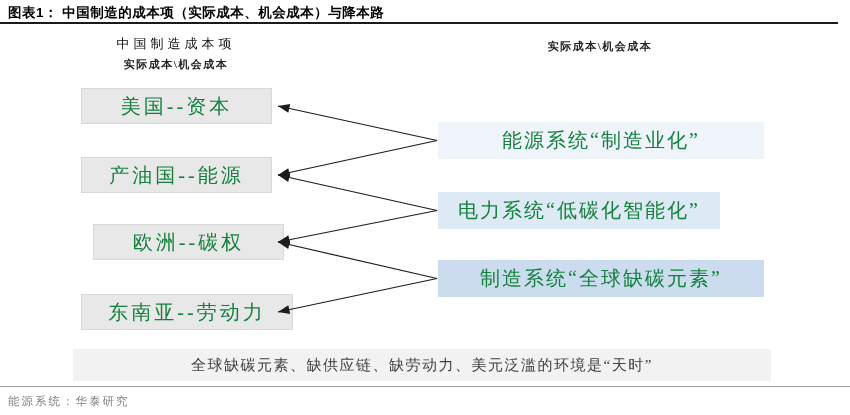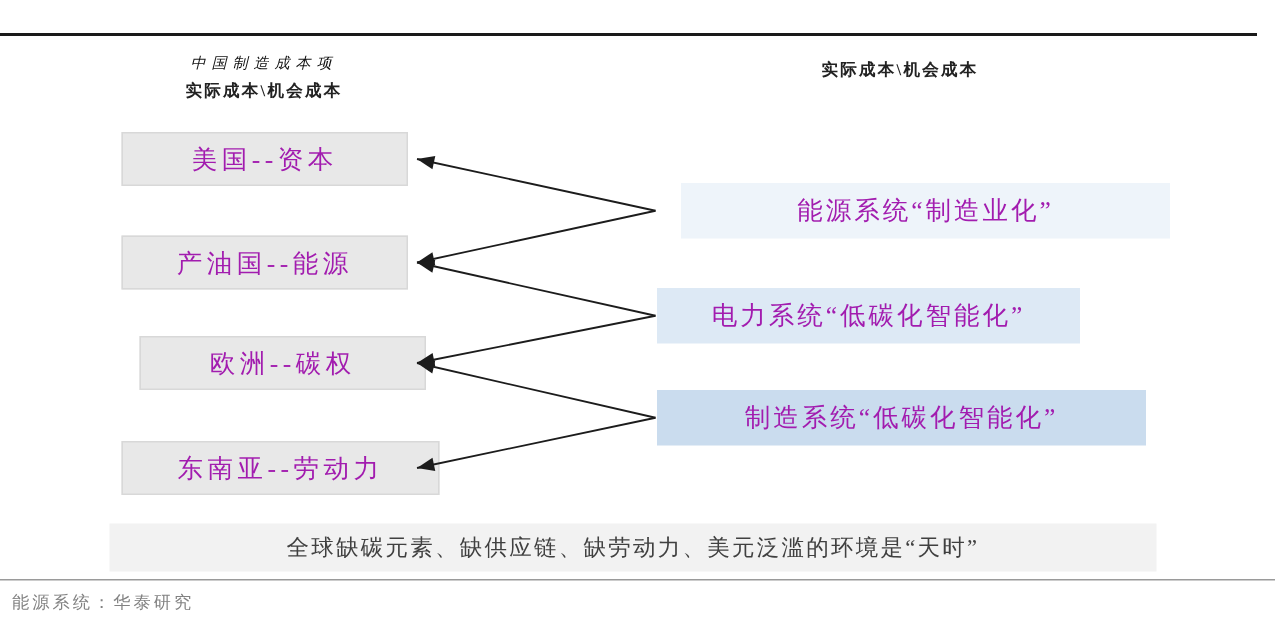--- a/index.html
+++ b/index.html
@@ -18,31 +18,31 @@
     letter-spacing:0.5px;white-space:nowrap;
   }
   .title-rule{
     position:absolute;left:0;top:22px;width:838px;height:2px;
     background:#1a1a1a;
   }
   .col-header{
     position:absolute;top:35px;text-align:center;
   }
   .col-header .h1{
-    font-size:10px;letter-spacing:4px;color:#111;white-space:nowrap;font-style:italic;
+    font-size:13px;letter-spacing:4px;color:#111;white-space:nowrap;
   }
   .col-header .h2{
     font-size:11px;letter-spacing:1.5px;color:#222;margin-top:4px;white-space:nowrap;font-weight:bold;
   }
   .col-header.left{left:96px;width:160px;}
   .col-header.right{left:520px;width:160px;}
   .box{
     position:absolute;
     display:flex;align-items:center;justify-content:center;
-    font-size:17px;letter-spacing:3px;color:#a21caf;
+    font-size:20px;letter-spacing:3px;color:#15803d;
     white-space:nowrap;box-sizing:border-box;
   }
   .box.gray{border:1px solid #d8d8d8;}
   .arrow-layer{
     position:absolute;left:0;top:0;width:850px;height:415px;
     pointer-events:none;
   }
   .bottom-band{
     position:absolute;left:73px;top:349px;width:698px;height:32px;
     display:flex;align-items:center;justify-content:center;
@@ -55,41 +55,42 @@
   .source-note{
     position:absolute;left:8px;top:394px;
     font-size:11.5px;letter-spacing:2px;color:#828282;white-space:nowrap;
   }
 </style>
 </head>
 <body>
 
 <div class="page">
 
+  <div class="fig-title">图表1：  中国制造的成本项（实际成本、机会成本）与降本路</div>
   <div class="title-rule" style="background: rgb(26, 26, 26);"></div>
 
   <div class="col-header left">
     <div class="h1">中国制造成本项</div>
     <div class="h2">实际成本\机会成本</div>
   </div>
 
   <div class="col-header right">
     <div class="h2">实际成本\机会成本</div>
   </div>
 
   <div id="leftBoxes">
       <div class="box gray" style="left: 81px; top: 88px; width: 191px; height: 36px; background: rgb(232, 232, 232);">美国--资本</div>
       <div class="box gray" style="left: 81px; top: 157px; width: 191px; height: 36px; background: rgb(232, 232, 232); text-align: center;">产油国--能源</div>
       <div class="box gray" style="left: 93px; top: 224px; width: 191px; height: 36px; background: rgb(232, 232, 232);">欧洲--碳权</div>
       <div class="box gray" style="left: 81px; top: 294px; width: 212px; height: 36px; background: rgb(232, 232, 232);">东南亚--劳动力</div>
     </div>
   <div id="rightBoxes">
-      <div class="box" style="left: 438px; top: 122px; width: 326px; height: 37px; background: rgb(238, 244, 250); letter-spacing: 2px; margin-left: 16px;">能源系统“制造业化”</div>
+      <div class="box" style="left: 438px; top: 122px; width: 326px; height: 37px; background: rgb(238, 244, 250); letter-spacing: 2px;">能源系统“制造业化”</div>
       <div class="box" style="left: 438px; top: 192px; width: 282px; height: 37px; background: rgb(221, 233, 245); letter-spacing: 2px;">电力系统“低碳化智能化”</div>
-      <div class="box" style="left: 438px; top: 260px; width: 326px; height: 37px; background: rgb(202, 220, 238); letter-spacing: 2px;">制造系统“低碳化智能化”</div>
+      <div class="box" style="left: 438px; top: 260px; width: 326px; height: 37px; background: rgb(202, 220, 238); letter-spacing: 2px;">制造系统“全球缺碳元素”</div>
     </div>
 
   <svg class="arrow-layer" id="arrowLayer" viewBox="0 0 850 415" xmlns="http://www.w3.org/2000/svg">
       <defs>
         <marker id="ah" markerUnits="userSpaceOnUse" markerWidth="14" markerHeight="12" refX="12" refY="5" orient="auto">
           <path d="M0.5,0.5 L12,5 L0.5,9.5 Z" fill="#1c1c1c"></path>
         </marker>
       </defs>
       <line x1="437" y1="140.5" x2="278" y2="106" stroke="#1c1c1c" stroke-width="1.2" marker-end="url(#ah)"></line>
       <line x1="437" y1="140.5" x2="278" y2="175" stroke="#1c1c1c" stroke-width="1.2" marker-end="url(#ah)"></line>

